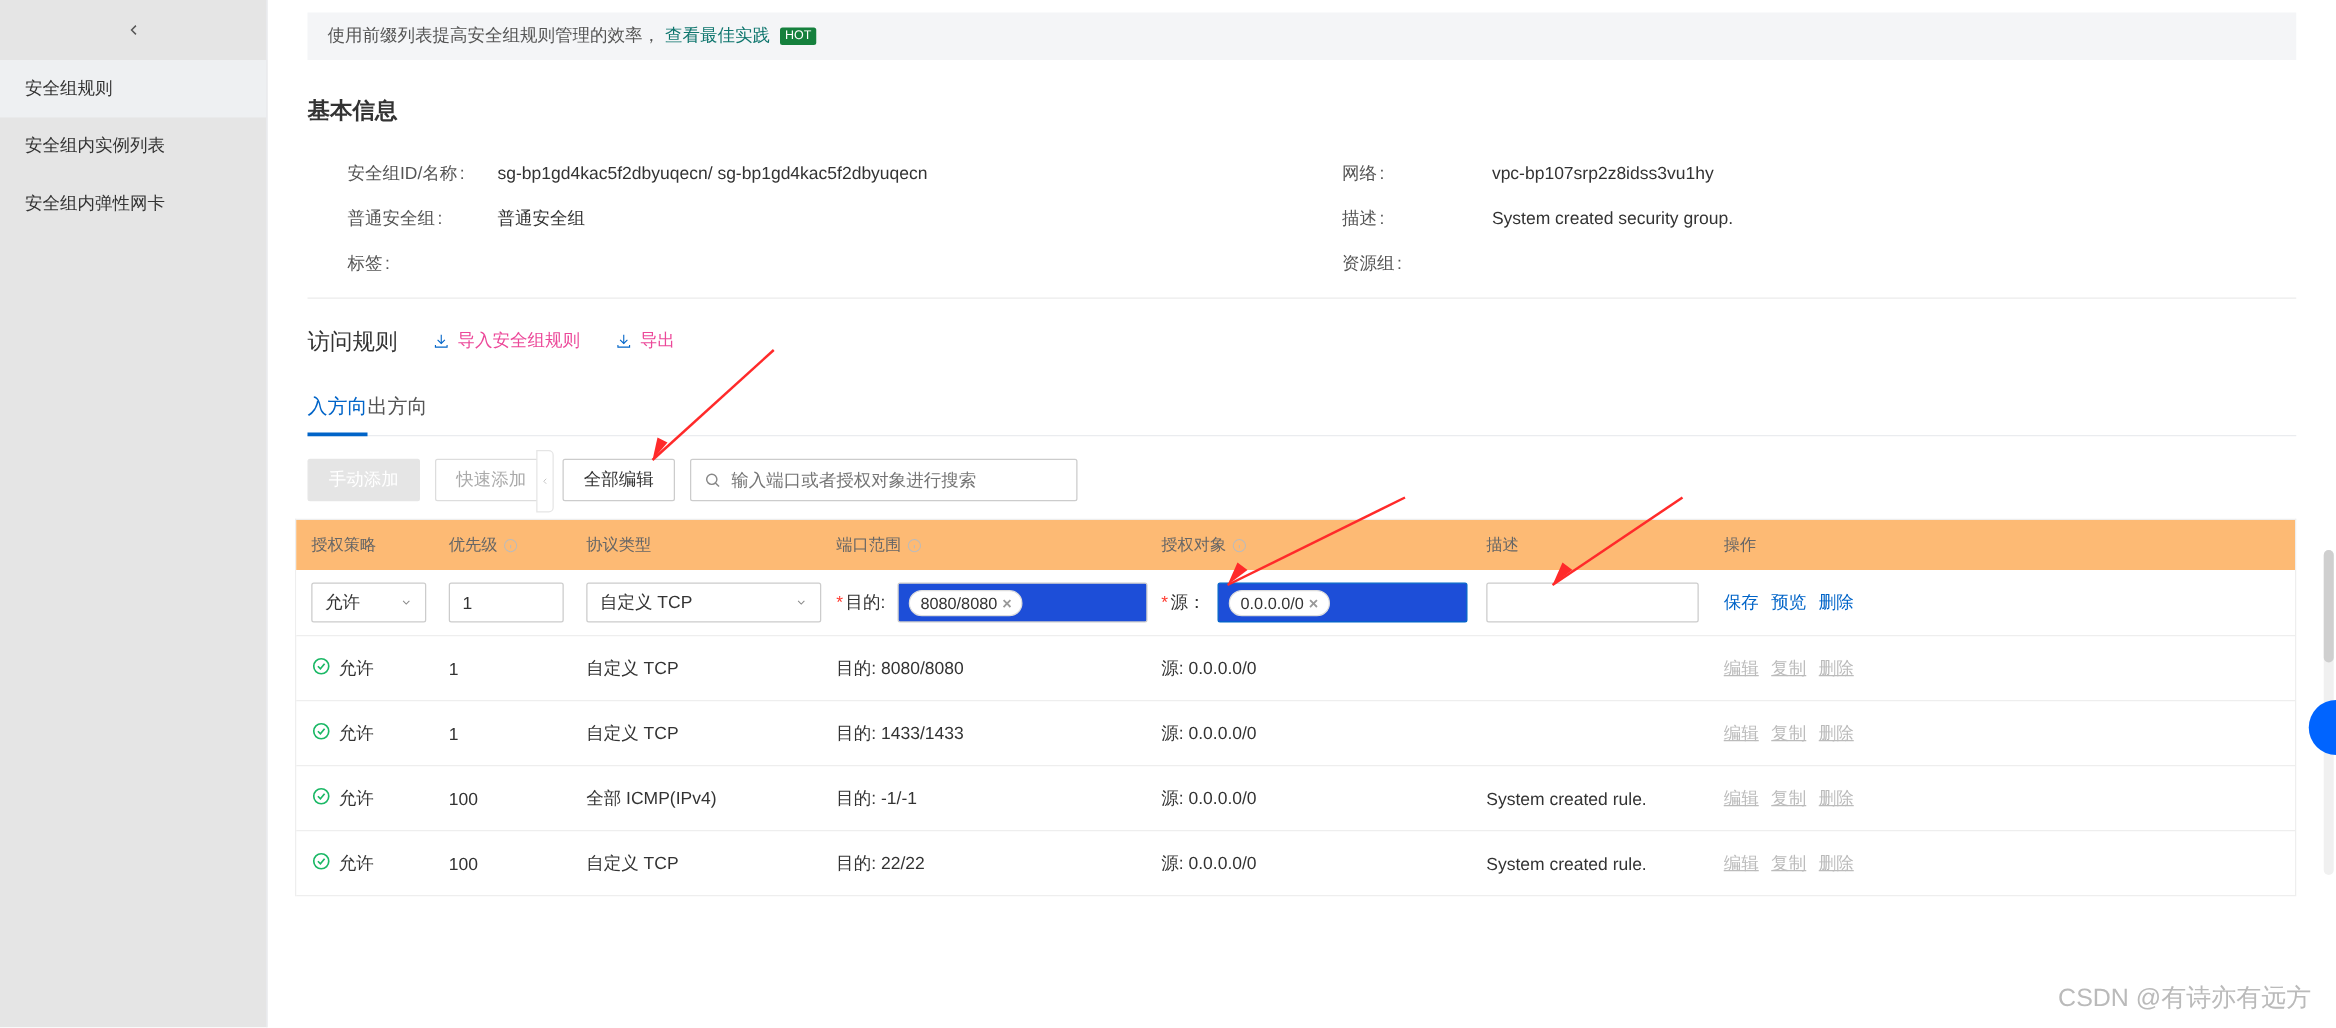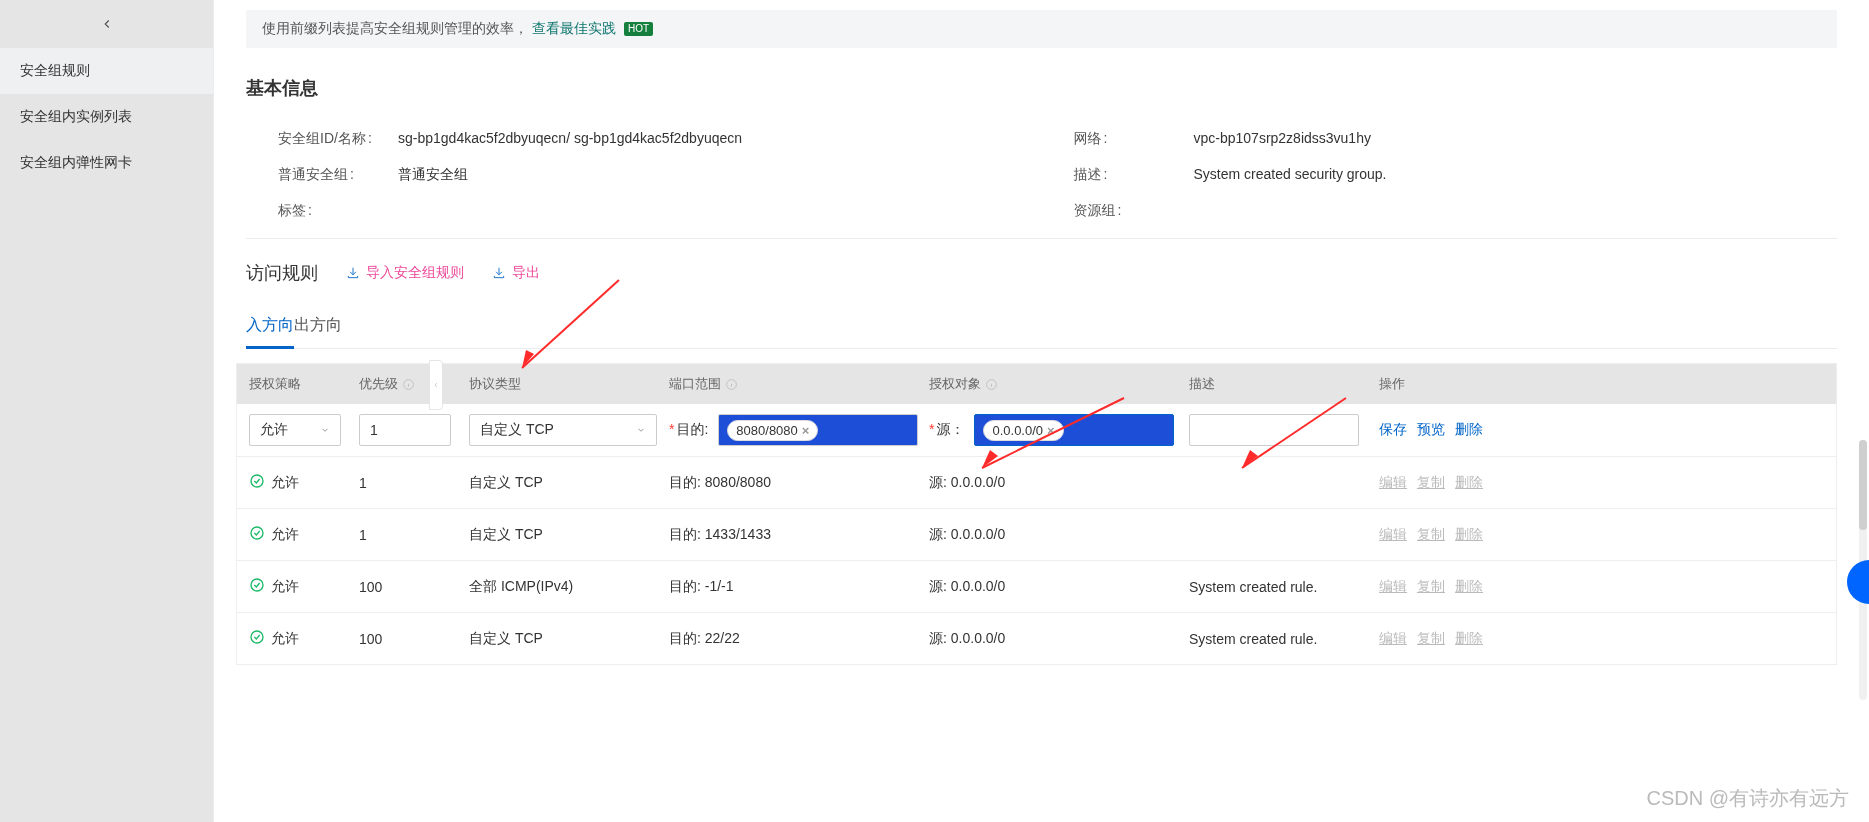--- a/index.html
+++ b/index.html
@@ -94,21 +94,21 @@
   .search-box {
     height: 34px; border: 1px solid #ccc; border-radius: 2px;
     display: flex; align-items: center; padding: 0 10px; width: 310px; color: #999;
   }
   .search-box svg { width: 14px; height: 14px; stroke: #888; fill: none; stroke-width: 2; margin-right: 8px; }
   .search-box input { border: none; outline: none; flex: 1; font-size: 14px; color: #333; }
 
   
   .table-wrap { margin: 14px 32px 0 22px; border: 1px solid #eee; border-bottom: none; }
   .thead, .trow { display: grid; grid-template-columns: 110px 110px 200px 260px 260px 190px 130px; align-items: center; }
-  .thead { background: #e5e5e5; height: 40px; font-size: 13px; color: #666; padding: 0 12px; }
+  .thead { background: #fdba74; height: 40px; font-size: 13px; color: #666; padding: 0 12px; }
   .thead .th { display: flex; align-items: center; gap: 4px; }
   .info-icon {
     width: 14px; height: 14px; display: inline-flex; align-items: center;
   }
   .info-icon svg { width: 13px; height: 13px; stroke: #bbb; fill: none; stroke-width: 1.5; }
 
   .trow { min-height: 52px; padding: 10px 12px; border-bottom: 1px solid #eee; font-size: 14px; }
   .trow.edit { background: #fff; }
   .trow.normal .cell { color: #333; }
   .select-box, .num-input, .proto-box {
@@ -267,20 +267,38 @@
 
     <div class="tabs">
       <div class="tab active">
         <span>入方向</span>
       </div>
       <div class="tab">
         <span>出方向</span>
       </div>
     </div>
 
+    <div class="toolbar">
+      <button class="btn primary">
+        <span>手动添加</span>
+      </button>
+      <button class="btn ghost">
+        <span>快速添加</span>
+      </button>
+      <button class="btn">
+        <span>全部编辑</span>
+      </button>
+      <div class="search-box">
+        <svg viewBox="0 0 24 24">
+            <circle cx="11" cy="11" r="7"></circle>
+            <line x1="21" y1="21" x2="16" y2="16"></line>
+          </svg>
+        <input type="text" placeholder="输入端口或者授权对象进行搜索" style="">
+      </div>
+    </div>
 
     <div class="table-wrap">
       <div class="thead">
         <div class="th">
             <span>授权策略</span>
           </div>
         <div class="th">
             <span>优先级</span>
             <span class="info-icon">
               <svg viewBox="0 0 24 24">

